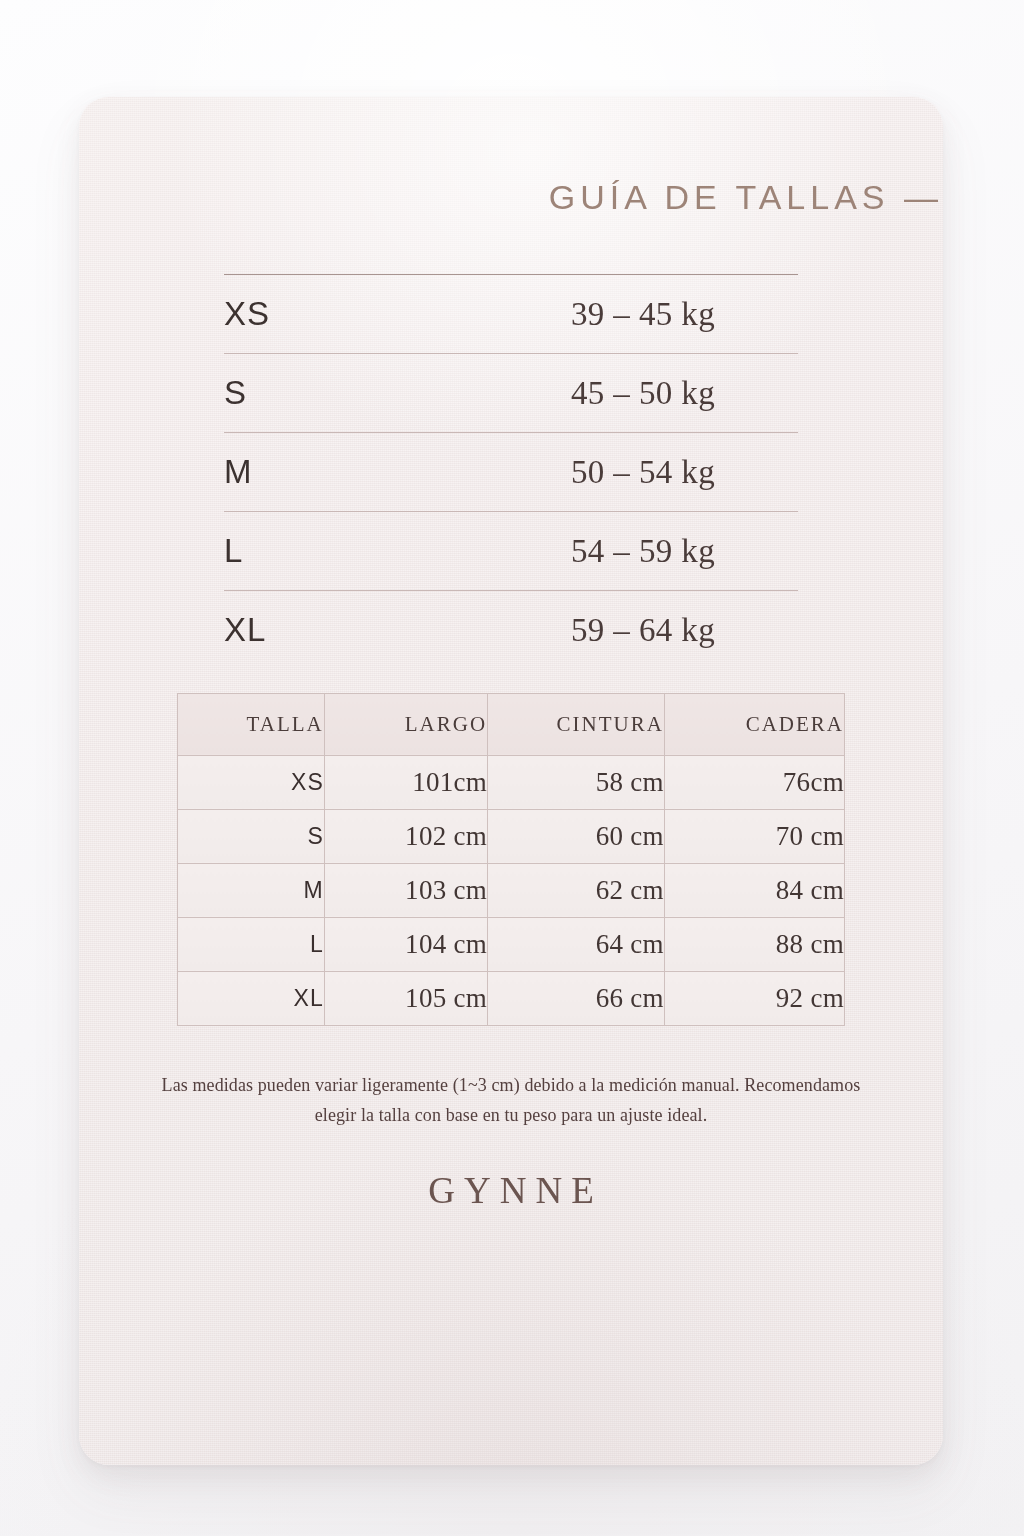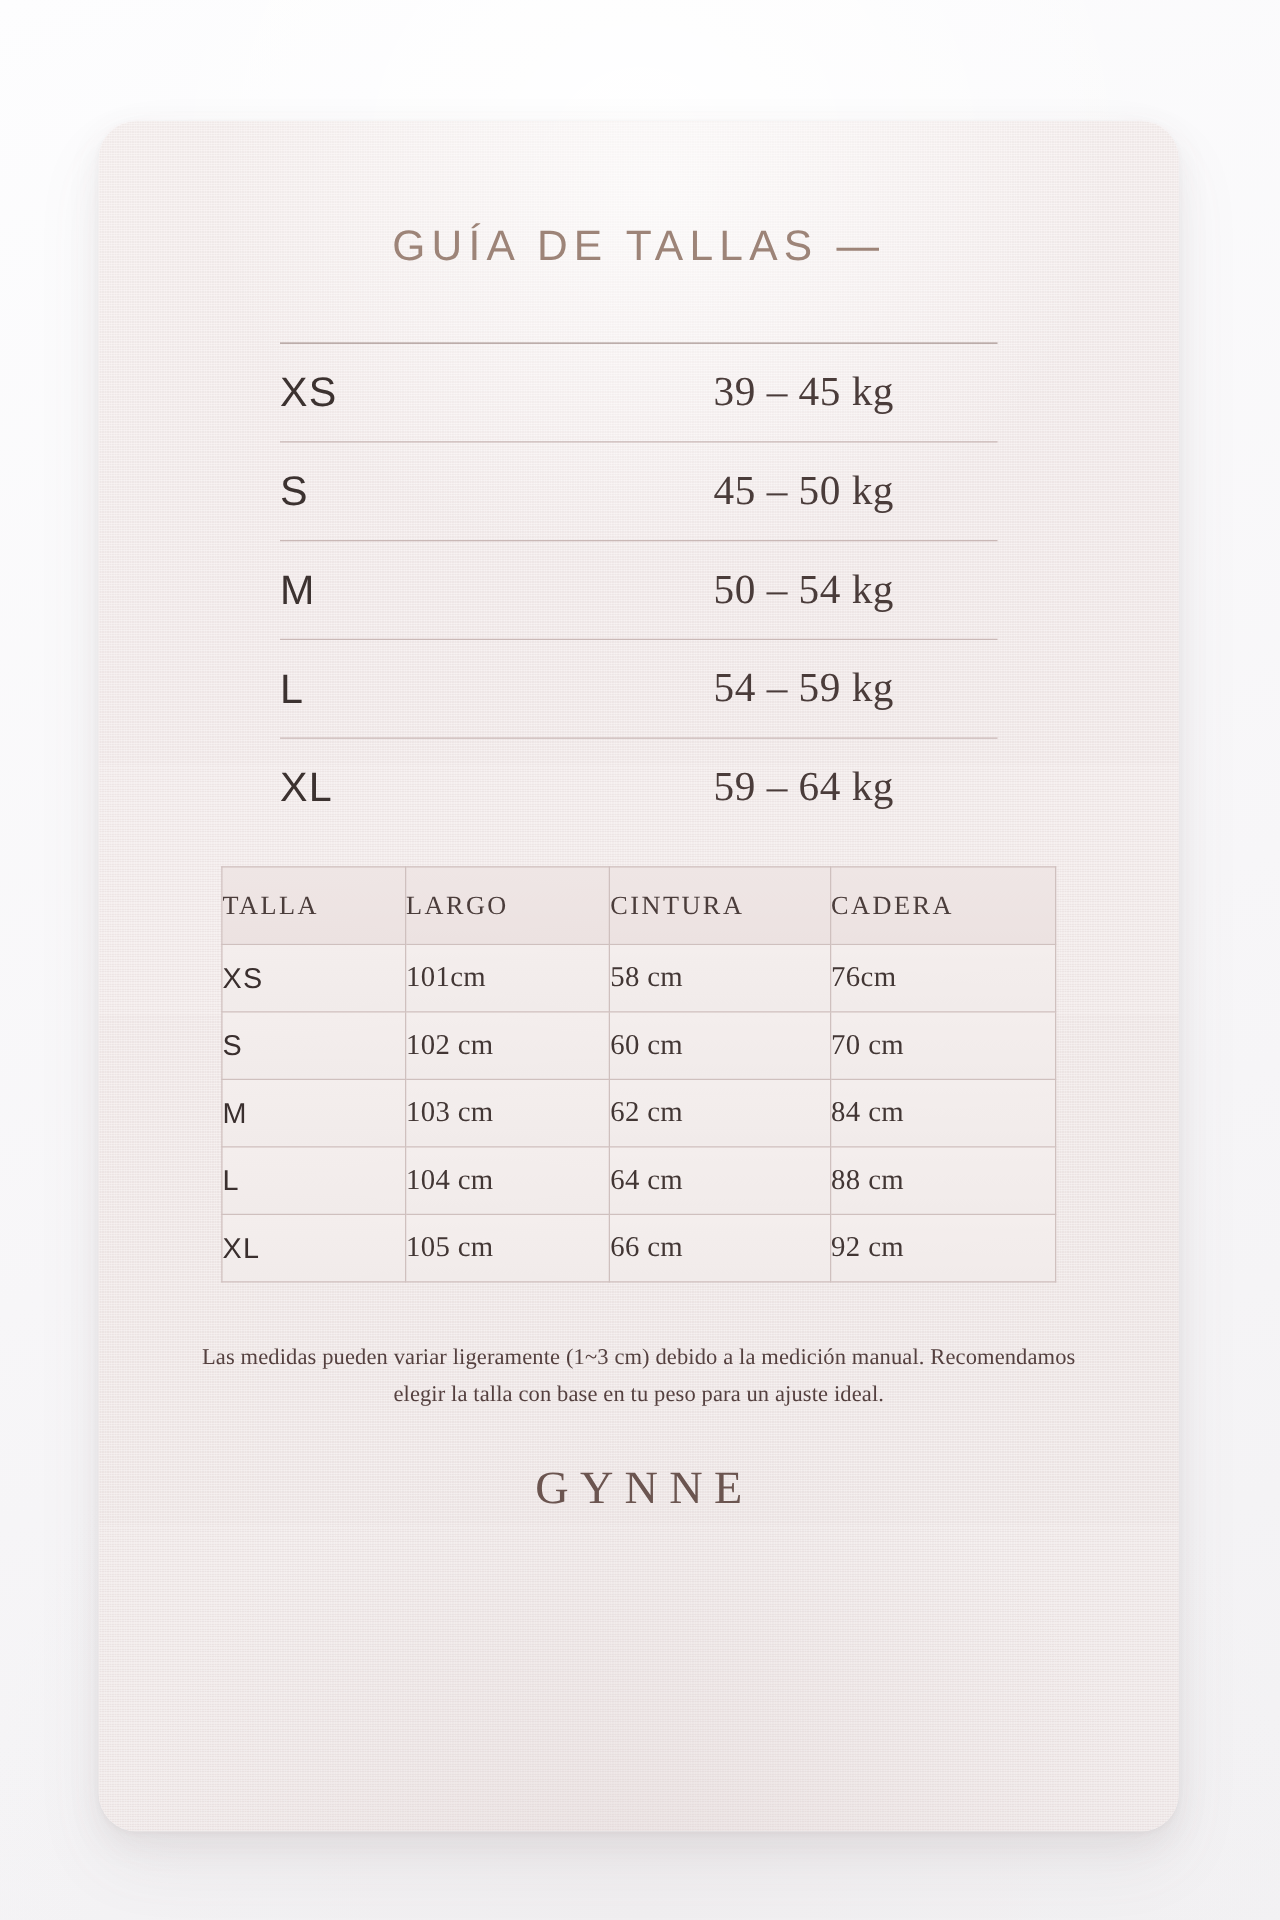--- a/index.html
+++ b/index.html
@@ -57,21 +57,21 @@
   }
 
   #card-inner {
     position:relative;
     width:100%; height:100%;
     z-index:2;
   }
 
   
   #title-block {
-    text-align:center;
+    text-align:right;
     padding-top:83px;
   }
   .title-line1 {
     font-family:"Liberation Sans", sans-serif;
     font-size:34px;
     letter-spacing:5.0px;
     color:#9d8478;
     font-weight:400;
     line-height:1;
   }
@@ -132,38 +132,38 @@
 
   
   #measure-table {
     margin:23px auto 0;
     width:668px;  
     border-collapse:collapse;
     table-layout:fixed;
   }
   #measure-table th, #measure-table td {
     border:1px solid #cfc0be;
-    text-align:left;
+    text-align:right;
     vertical-align:middle;
     padding:0;
   }
   #measure-table thead th {
     height:62px;
     background:linear-gradient(180deg, #efe6e5 0%, #ece2e1 100%);
     font-family:"Liberation Serif", serif;
     font-weight:400;
     font-size:21px;
     letter-spacing:2.0px;
     color:#4b3d3b;
   }
   #measure-table tbody tr { height:54px; }
   #measure-table tbody td {
     background:linear-gradient(180deg, #f4eeed 0%, #f1ebea 100%);
     font-family:"Liberation Serif", serif;
-    font-size:23px;
+    font-size:27px;
     color:#423634;
     letter-spacing:0.3px;
   }
   #measure-table tbody td.m-size {
     font-family:"Liberation Sans", sans-serif;
     font-size:23px;
     color:#3a2f2e;
     letter-spacing:1px;
   }
   .col-talla  { width:22.0%; }

